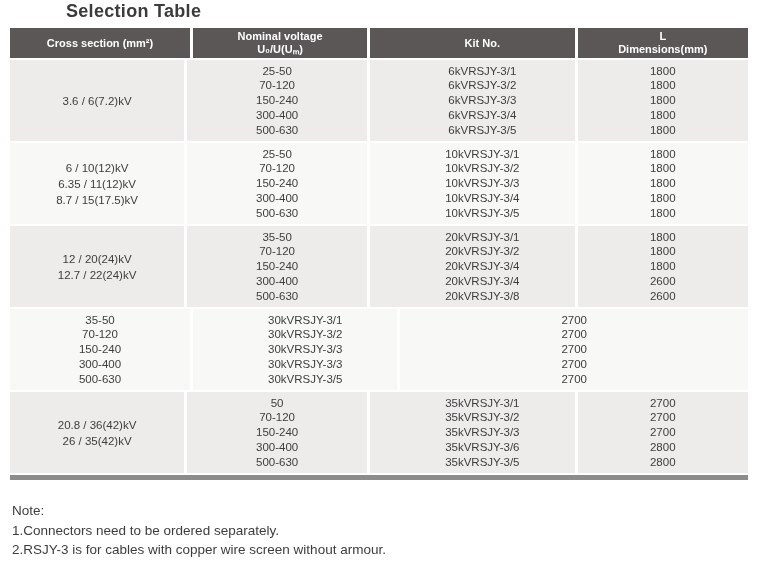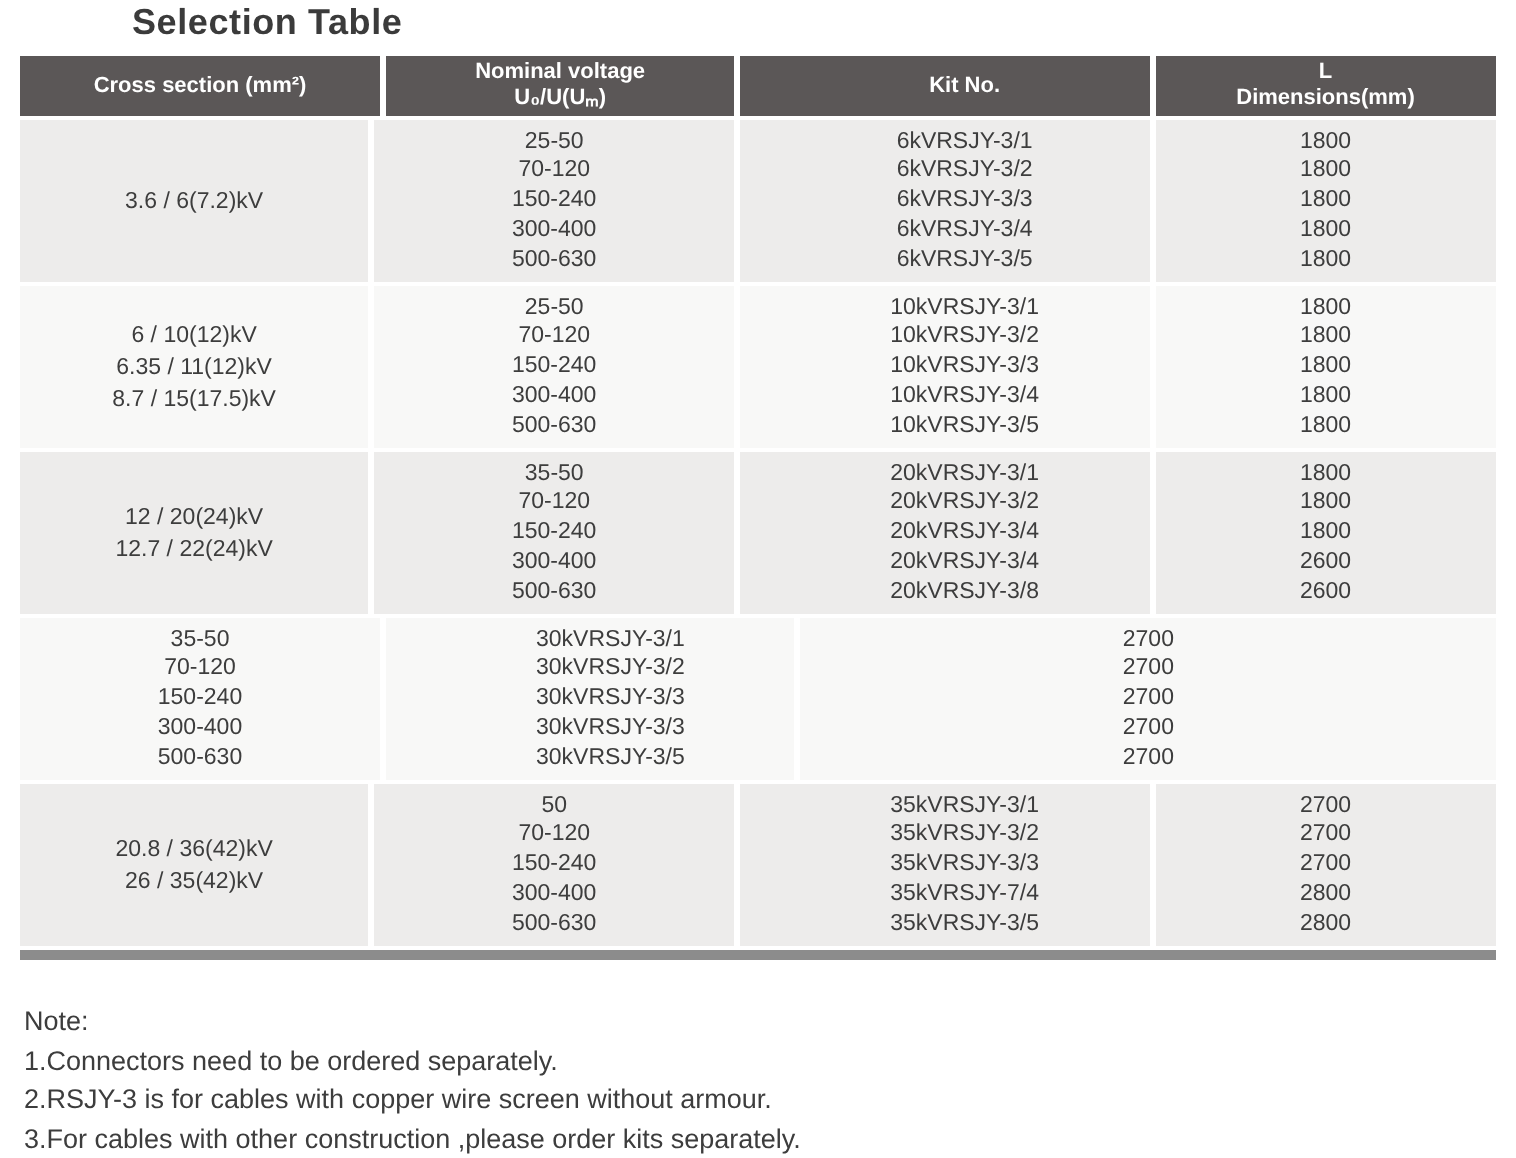--- a/index.html
+++ b/index.html
@@ -192,36 +192,35 @@
             <div class="line">50</div>
             <div class="line">70-120</div>
             <div class="line">150-240</div>
             <div class="line">300-400</div>
             <div class="line">500-630</div>
           </div>
           <div class="cell c3">
             <div class="line">35kVRSJY-3/1</div>
             <div class="line">35kVRSJY-3/2</div>
             <div class="line">35kVRSJY-3/3</div>
-            <div class="line">35kVRSJY-7/4</div>
+            <div class="line">35kVRSJY-3/6</div>
             <div class="line">35kVRSJY-3/5</div>
           </div>
           <div class="cell c4">
             <div class="line">2700</div>
             <div class="line">2700</div>
             <div class="line">2700</div>
             <div class="line">2800</div>
             <div class="line">2800</div>
           </div>
         </div>
       </div>
 
     <div class="bottom-bar"></div>
   </div>
 
   <div class="notes">
     <div>Note:</div>
     <div>1.Connectors need to be ordered separately.</div>
     <div>2.RSJY-3 is for cables with copper wire screen without armour.</div>
-    <div>3.For cables with other construction ,please order kits separately.</div>
   </div>
 
 </div>
 
 </body></html>

